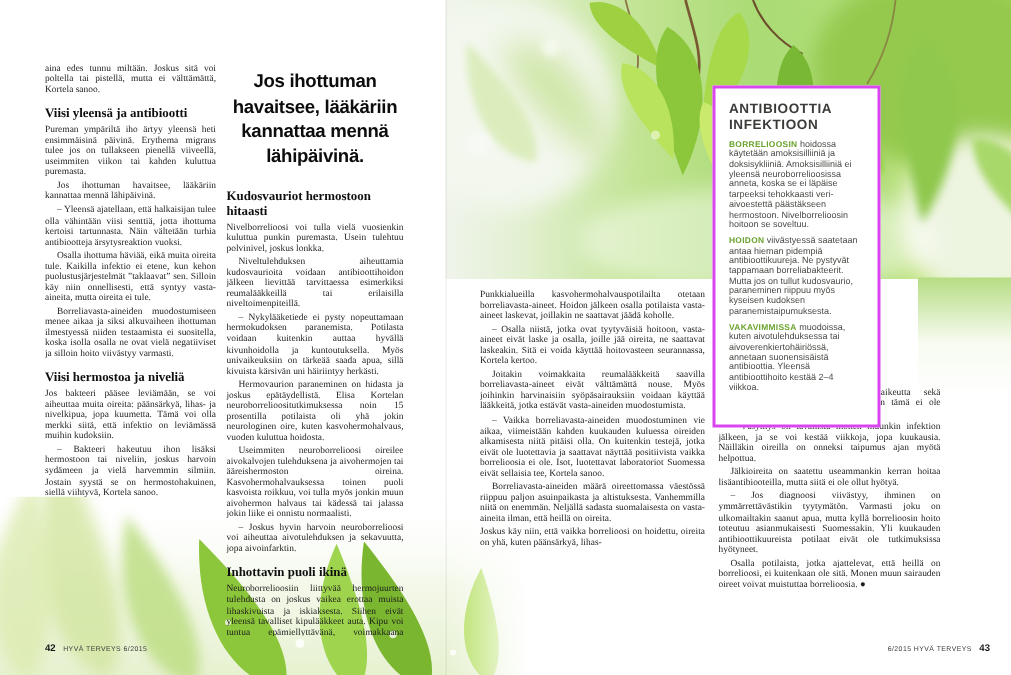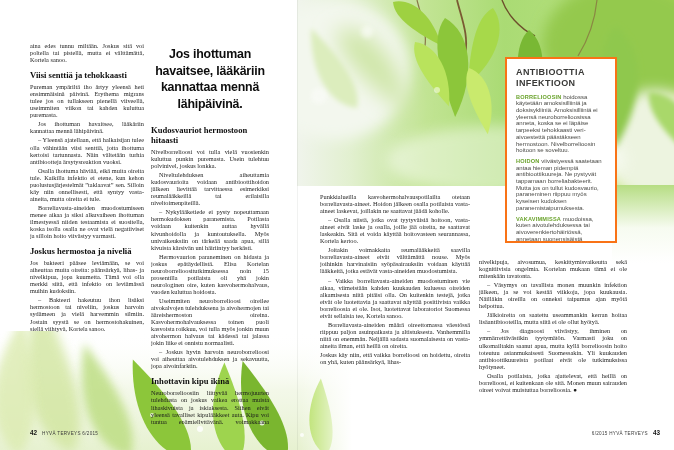--- a/index.html
+++ b/index.html
@@ -29,22 +29,22 @@
   #col4{left:479px;top:258px;width:148px;height:168px;}
   #pull-quote{
     font-family:"Liberation Sans",sans-serif;font-weight:700;color:#0d0d0d;
     font-size:12.4px;line-height:16.5px;text-align:center;
     margin:6px 0 10px 0;min-height:52px;display:flex;align-items:center;justify-content:center;
     letter-spacing:-0.2px;
   }
   #col2 h2.sec.after-quote{margin-top:13px;}
   
   #info-box{
-    position:absolute;left:505px;top:57px;width:112px;height:186px;box-sizing:border-box;
-    background:#fff;border:2px solid #f97316;padding:8px 8px 6px 9px;overflow:hidden;
+    position:absolute;left:475px;top:57px;width:112px;height:228px;box-sizing:border-box;
+    background:#fff;border:2px solid #d946ef;padding:8px 8px 6px 9px;overflow:hidden;
     font-family:"Liberation Sans",sans-serif;
   }
   #info-box h3{margin:0 0 5px 0;font-size:9px;line-height:10.8px;letter-spacing:0.4px;
     color:#3a3a38;font-weight:700;}
   #info-box p{margin:0 0 4px 0;font-size:6px;line-height:6.7px;color:#4a4a46;text-align:left;}
   #info-box p b{color:#6aa32c;font-size:5.6px;letter-spacing:0.2px;}
   
   .footer{position:absolute;top:429px;font-family:"Liberation Sans",sans-serif;
     font-size:4.6px;color:#3c3c3c;letter-spacing:0.3px;}
   .footer .pnum{font-size:6.4px;font-weight:700;color:#161616;letter-spacing:0;}
@@ -134,43 +134,43 @@
     <svg width="44" height="20" viewBox="0 0 44 20">
       <path transform="translate(34 -14) rotate(118) scale(0.55)" d="M0 0 C22 6 34 36 26 72 C8 46 -8 18 0 0" fill="#9ccf4a"></path>
       <path transform="translate(16 -10) rotate(100) scale(0.4)" d="M0 0 C22 6 34 36 26 72 C8 46 -8 18 0 0" fill="#bade6e"></path>
     </svg>
   </div>
 
   <div id="fold-line"></div>
 
   <div class="col" id="col1">
     <p class="first">aina edes tunnu miltään. Joskus sitä voi poltella tai pistellä, mutta ei välttämättä, Kortela sanoo.</p>
-    <h2 class="sec">Viisi senttiä ja tehokkaasti</h2>
+    <h2 class="sec">Viisi yleensä ja antibiootti</h2>
     <p class="first">Pureman ympäriltä iho ärtyy yleensä heti ensimmäisinä päivinä. Erythema migrans tulee jos on tullakseen pienellä viiveellä, useimmiten viikon tai kahden kuluttua puremasta.</p>
     <p>Jos ihottuman havaitsee, lääkäriin kannattaa mennä lähipäivinä.</p>
     <p>– Yleensä ajatellaan, että halkaisijan tulee olla vähintään viisi senttiä, jotta ihottuma kertoisi tartunnasta. Näin vältetään turhia antibiootteja ärsytysreaktion vuoksi.</p>
     <p>Osalla ihottuma häviää, eikä muita oireita tule. Kaikilla infektio ei etene, kun kehon puolustusjärjestelmät ”taklaavat” sen. Silloin käy niin onnellisesti, että syntyy vasta-aineita, mutta oireita ei tule.</p>
     <p>Borreliavasta-aineiden muodostumiseen menee aikaa ja siksi alkuvaiheen ihottuman ilmestyessä niiden testaamista ei suositella, koska isolla osalla ne ovat vielä negatiiviset ja silloin hoito viivästyy varmasti.</p>
-    <h2 class="sec">Joskus hermostoa ja niveliä</h2>
+    <h2 class="sec">Viisi hermostoa ja niveliä</h2>
     <p class="first">Jos bakteeri pääsee leviämään, se voi aiheuttaa muita oireita: päänsärkyä, lihas- ja nivelkipua, jopa kuumetta. Tämä voi olla merkki siitä, että infektio on leviämässä muihin kudoksiin.</p>
     <p>– Bakteeri hakeutuu ihon lisäksi hermostoon tai niveliin, joskus harvoin sydämeen ja vielä harvemmin silmiin. Jostain syystä se on hermostohakuinen, siellä viihtyvä, Kortela sanoo.</p>
     <p>Jos borrelioosin tunnistaminen viivästyy, hoidot eivät aina tepsi.</p>
 
   </div>
 
   <div class="col" id="col2">
     <div id="pull-quote">Jos ihottuman havaitsee, lääkäriin kannattaa mennä lähipäivinä.</div>
     <h2 class="sec after-quote">Kudosvauriot hermostoon hitaasti</h2>
     <p class="first">Nivelborrelioosi voi tulla vielä vuosienkin kuluttua punkin puremasta. Usein tulehtuu polvinivel, joskus lonkka.</p>
     <p>Niveltulehduksen aiheuttamia kudosvaurioita voidaan antibioottihoidon jälkeen lievittää tarvittaessa esimerkiksi reumalääkkeillä tai erilaisilla niveltoimenpiteillä.</p>
     <p>– Nykylääketiede ei pysty nopeuttamaan hermokudoksen paranemista. Potilasta voidaan kuitenkin auttaa hyvällä kivunhoidolla ja kuntoutuksella. Myös univaikeuksiin on tärkeää saada apua, sillä kivuista kärsivän uni häiriintyy herkästi.</p>
     <p>Hermovaurion paraneminen on hidasta ja joskus epätäydellistä. Elisa Kortelan neuroborrelioositutkimuksessa noin 15 prosentilla potilaista oli yhä jokin neurologinen oire, kuten kasvohermohalvaus, vuoden kuluttua hoidosta.</p>
     <p>Useimmiten neuroborrelioosi oireilee aivokalvojen tulehduksena ja aivohermojen tai ääreishermoston oireina. Kasvohermohalvauksessa toinen puoli kasvoista roikkuu, voi tulla myös jonkin muun aivohermon halvaus tai kädessä tai jalassa jokin liike ei onnistu normaalisti.</p>
     <p>– Joskus hyvin harvoin neuroborrelioosi voi aiheuttaa aivotulehduksen ja sekavuutta, jopa aivoinfarktin.</p>
-    <h2 class="sec">Inhottavin kipu ikinä</h2>
+    <h2 class="sec">Inhottavin puoli ikinä</h2>
     <p class="first">Neuroborrelioosiin liittyvää hermojuurten tulehdusta on joskus vaikea erottaa muista lihaskivuista ja iskiaksesta. Siihen eivät yleensä tavalliset kipulääkkeet auta. Kipu voi tuntua epämiellyttävänä, voimakkaana särkynä esimerkiksi jalassa, tai se saattaa myös vaihtaa paikkaa niin, että viikon päästä iskee samantyyppinen kipu vaikka kylkeen.</p>
 
   </div>
 
   <div class="col" id="col3">
     <p class="first">Punkkialueilla kasvohermohalvauspotilailta otetaan borreliavasta-aineet. Hoidon jälkeen osalla potilaista vasta-aineet laskevat, joillakin ne saattavat jäädä koholle.</p>
     <p>– Osalla niistä, jotka ovat tyytyväisiä hoitoon, vasta-aineet eivät laske ja osalla, joille jää oireita, ne saattavat laskeakin. Sitä ei voida käyttää hoitovasteen seurannassa, Kortela kertoo.</p>
     <p>Joitakin voimakkaita reumalääkkeitä saavilla borreliavasta-aineet eivät välttämättä nouse. Myös joihinkin harvinaisiin syöpäsairauksiin voidaan käyttää lääkkeitä, jotka estävät vasta-aineiden muodostumista.</p>
     <p>– Vaikka borreliavasta-aineiden muodostuminen vie aikaa, viimeistään kahden kuukauden kuluessa oireiden alkamisesta niitä pitäisi olla. On kuitenkin testejä, jotka eivät ole luotettavia ja saattavat näyttää positiivista vaikka borrelioosia ei ole. Isot, luotettavat laboratoriot Suomessa eivät sellaisia tee, Kortela sanoo.</p>
     <p>Borreliavasta-aineiden määrä oireettomassa väestössä riippuu paljon asuinpaikasta ja altistuksesta. Vanhemmilla niitä on enemmän. Neljällä sadasta suomalaisesta on vasta-aineita ilman, että heillä on oireita.</p>

